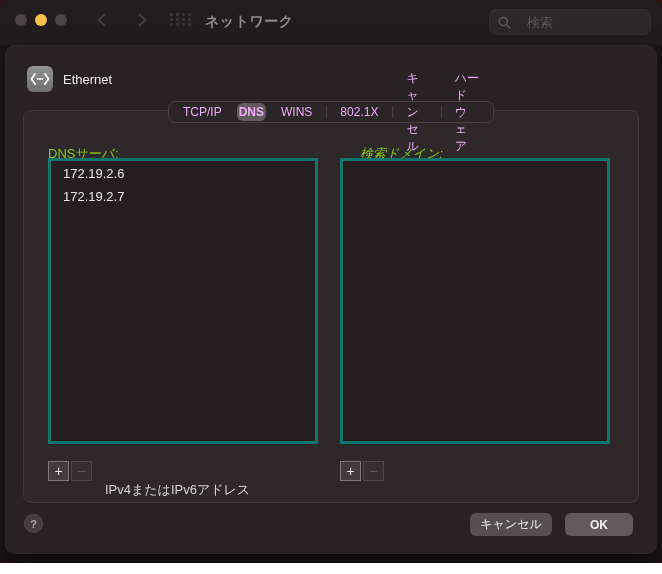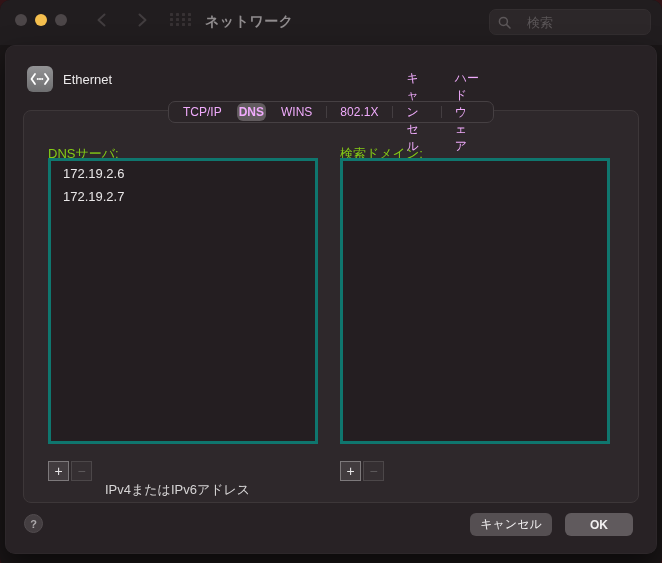--- a/index.html
+++ b/index.html
@@ -39,21 +39,21 @@
     display:inline-flex; align-items:stretch; background:#2b2528; border:1px solid #464043; border-radius:7px; }
   .tab { position:relative; display:flex; align-items:center; padding:0 14px; font-size:12px; color:#f0abfc; cursor:default; }
   .tab:not(:first-child)::before { content:""; position:absolute; left:0; top:4px; bottom:4px; width:1px; background:#443e41; }
   .tab.selected { background:#615b5e; border-radius:6px; margin:1px; padding:0 2px; font-weight:bold; }
   .tab.selected::before, .tab.selected + .tab::before { display:none; }
 
   .groupbox { position:absolute; left:18px; top:65px; width:616px; height:393px;
     background:#2e282b; border:1px solid #3d3739; border-radius:8px; }
 
   .col-label { position:absolute; top:100px; font-size:13px; color:#84cc16; }
-  .col-label.left { left:43px; } .col-label.right { left:335px; }
+  .col-label.left { left:43px; } .col-label.right { left:355px;font-style:italic; }
   .listbox { position:absolute; top:113px; width:270px; height:286px;
     background:#241e21; border:3px solid #0f766e; }
   .listbox.left { left:43px; } .listbox.right { left:335px; }
   .list-row { padding:3px 0 2px 12px; font-size:13px; line-height:16px; color:#e9e7e8; margin-top:2px; }
 
   .pm-group { position:absolute; top:416px; height:20px; display:flex; }
   .pm-group.left { left:43px; } .pm-group.right { left:335px; }
   .pm-btn { width:21px; height:20px; display:flex; align-items:center; justify-content:center;
     font-size:14px; line-height:1; background:#423c3f; border:1px solid #7d797b; color:#e8e6e7; }
   .pm-btn.minus { background:#352f32; border-color:#4c4749; color:#5f5a5c; margin-left:2px; }

